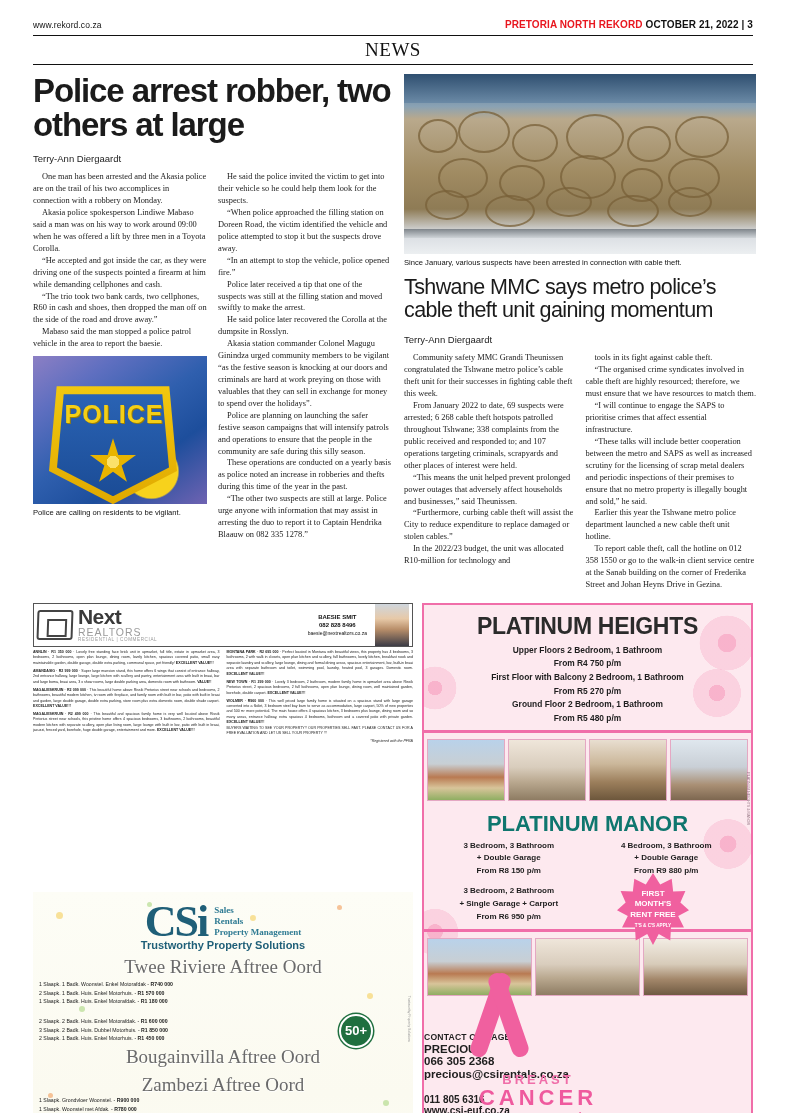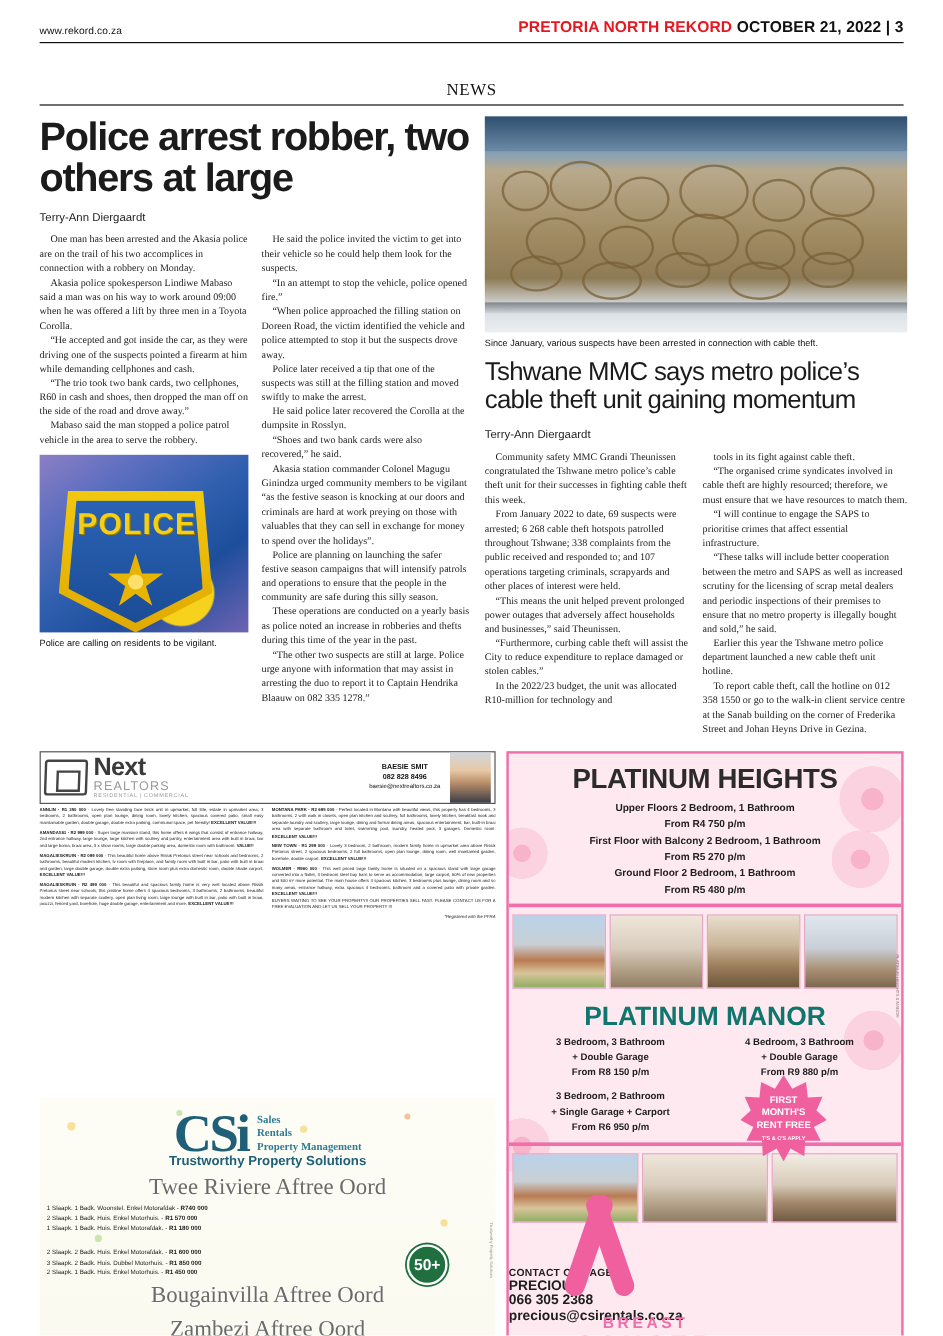--- a/index.html
+++ b/index.html
@@ -17,30 +17,29 @@
   .masthead {
     display: flex; align-items: flex-end; justify-content: space-between;
     padding-top: 30px; height: 30px;
   }
   .site-url {
     font-family: "Liberation Sans", sans-serif;
     font-size: 8.5px; color: #111; letter-spacing: .1px;
   }
   .edition {
     font-family: "Liberation Sans", sans-serif;
-    font-size: 13px; font-weight: bold; letter-spacing: .1px;
+    font-size: 10px; font-weight: bold; letter-spacing: .1px;
   }
   .edition .pub { color: #e8171f; }
   .edition .date { color: #111; }
   .rule-top { border-top: 1.2px solid #111; margin-top: 5px; }
   .section-title {
     text-align: center; font-family: "Liberation Serif", serif;
-    font-size: 14px; letter-spacing: .5px; padding: 3px 0 3px;
+    font-size: 19px; letter-spacing: .5px; padding: 3px 0 3px;
     color: #111;
-    margin-top: 29px;
   }
   .rule-bottom { border-top: 1.2px solid #111; }
 
   
   .news-area { display: flex; gap: 12px; padding-top: 9px; }
   .left-story { width: 360px; }
   .right-story { width: 352px; }
 
   .headline-main {
     font-family: "Liberation Sans", sans-serif;
@@ -331,38 +330,37 @@
     <div class="left-story">
       <div class="headline-main">Police arrest robber, two others at large</div>
       <div class="byline">Terry-Ann Diergaardt</div>
       <div class="cols-2">
         <div class="col">
           <div class="body-text">
               <p>One man has been arrested and the Akasia police are on the trail of his two accomplices in connection with a robbery on Monday.</p>
               <p>Akasia police spokesperson Lindiwe Mabaso said a man was on his way to work around 09:00 when he was offered a lift by three men in a Toyota Corolla.</p>
               <p>“He accepted and got inside the car, as they were driving one of the suspects pointed a firearm at him while demanding cellphones and cash.</p>
               <p>“The trio took two bank cards, two cellphones, R60 in cash and shoes, then dropped the man off on the side of the road and drove away.”</p>
-              <p>Mabaso said the man stopped a police patrol vehicle in the area to serve the robbery.</p>
+              <p>Mabaso said the man stopped a police patrol vehicle in the area to report the baesie.</p>
             </div>
           <div class="police-photo">
             <div class="badge-shield"></div>
             <div class="badge-inner"></div>
             <div class="badge-word">POLICE</div>
             <div class="badge-star"></div>
           </div>
           <div class="photo-caption-left">Police are calling on residents to be vigilant.</div>
         </div>
         <div class="col">
           <div class="body-text">
               <p>He said the police invited the victim to get into their vehicle so he could help them look for the suspects.</p>
+              <p>“When police approached the filling station on Doreen Road, the victim identified the vehicle and police attempted to stop it but the suspects drove away.</p>
               <p>“In an attempt to stop the vehicle, police opened fire.”</p>
-              <p>“When police approached the filling station on Doreen Road, the victim identified the vehicle and police attempted to stop it but the suspects drove away.</p>
               <p>Police later received a tip that one of the suspects was still at the filling station and moved swiftly to make the arrest.</p>
               <p>He said police later recovered the Corolla at the dumpsite in Rosslyn.</p>
-              <p>“Shoes and two bank cards were also recovered,” he said.</p>
               <p>Akasia station commander Colonel Magugu Ginindza urged community members to be vigilant “as the festive season is knocking at our doors and criminals are hard at work preying on those with valuables that they can sell in exchange for money to spend over the holidays”.</p>
               <p>Police are planning on launching the safer festive season campaigns that will intensify patrols and operations to ensure that the people in the community are safe during this silly season.</p>
               <p>These operations are conducted on a yearly basis as police noted an increase in robberies and thefts during this time of the year in the past.</p>
               <p>“The other two suspects are still at large. Police urge anyone with information that may assist in arresting the duo to report it to Captain Hendrika Blaauw on 082 335 1278.”</p>
             </div>
         </div>
       </div>
     </div>
 
     <div class="right-story">

